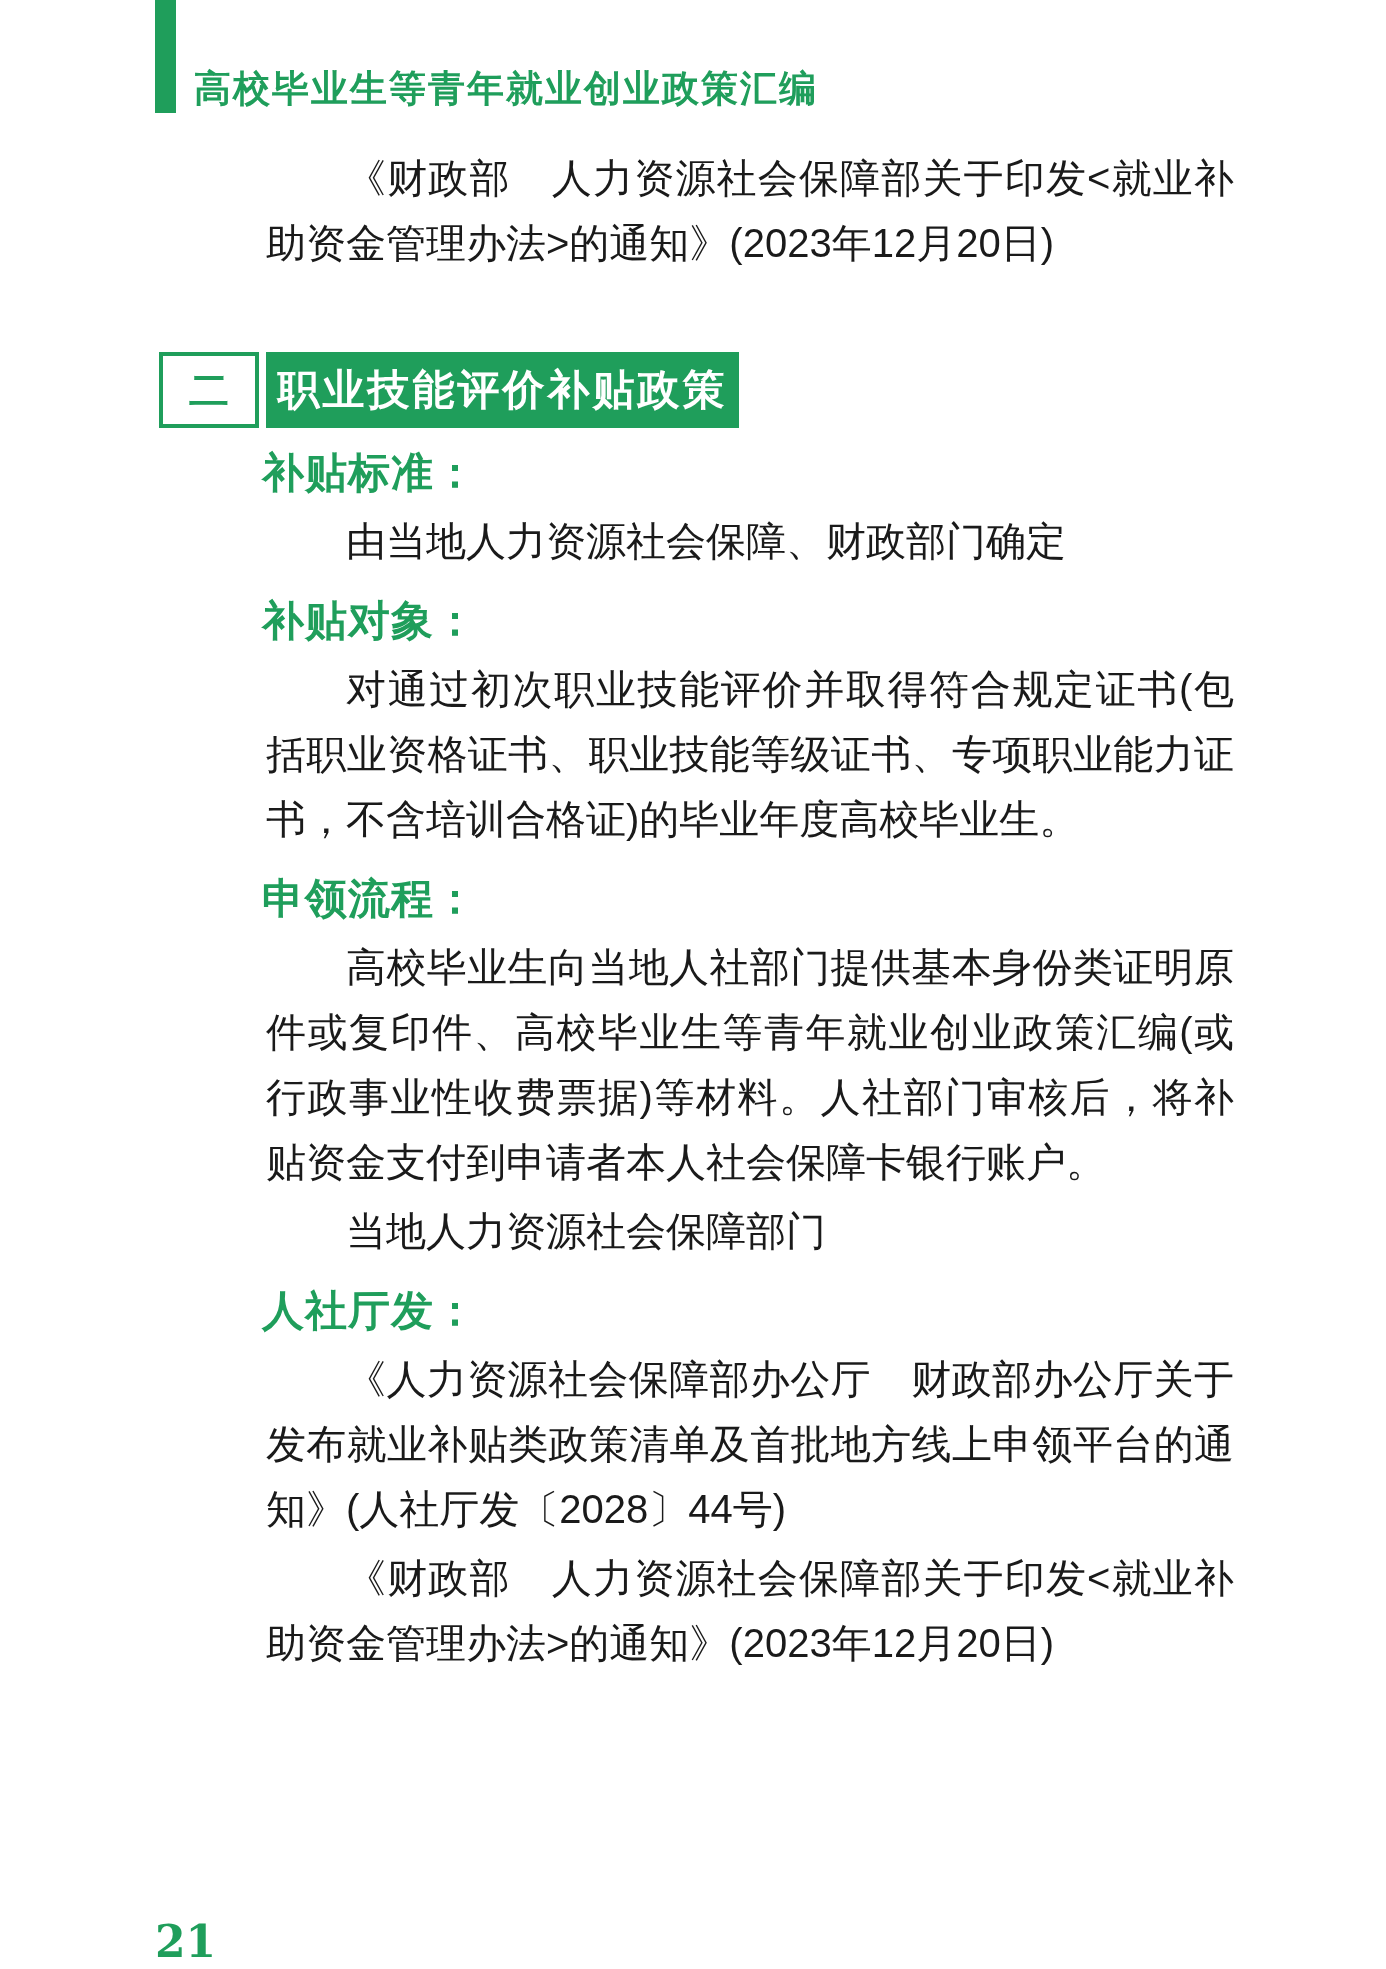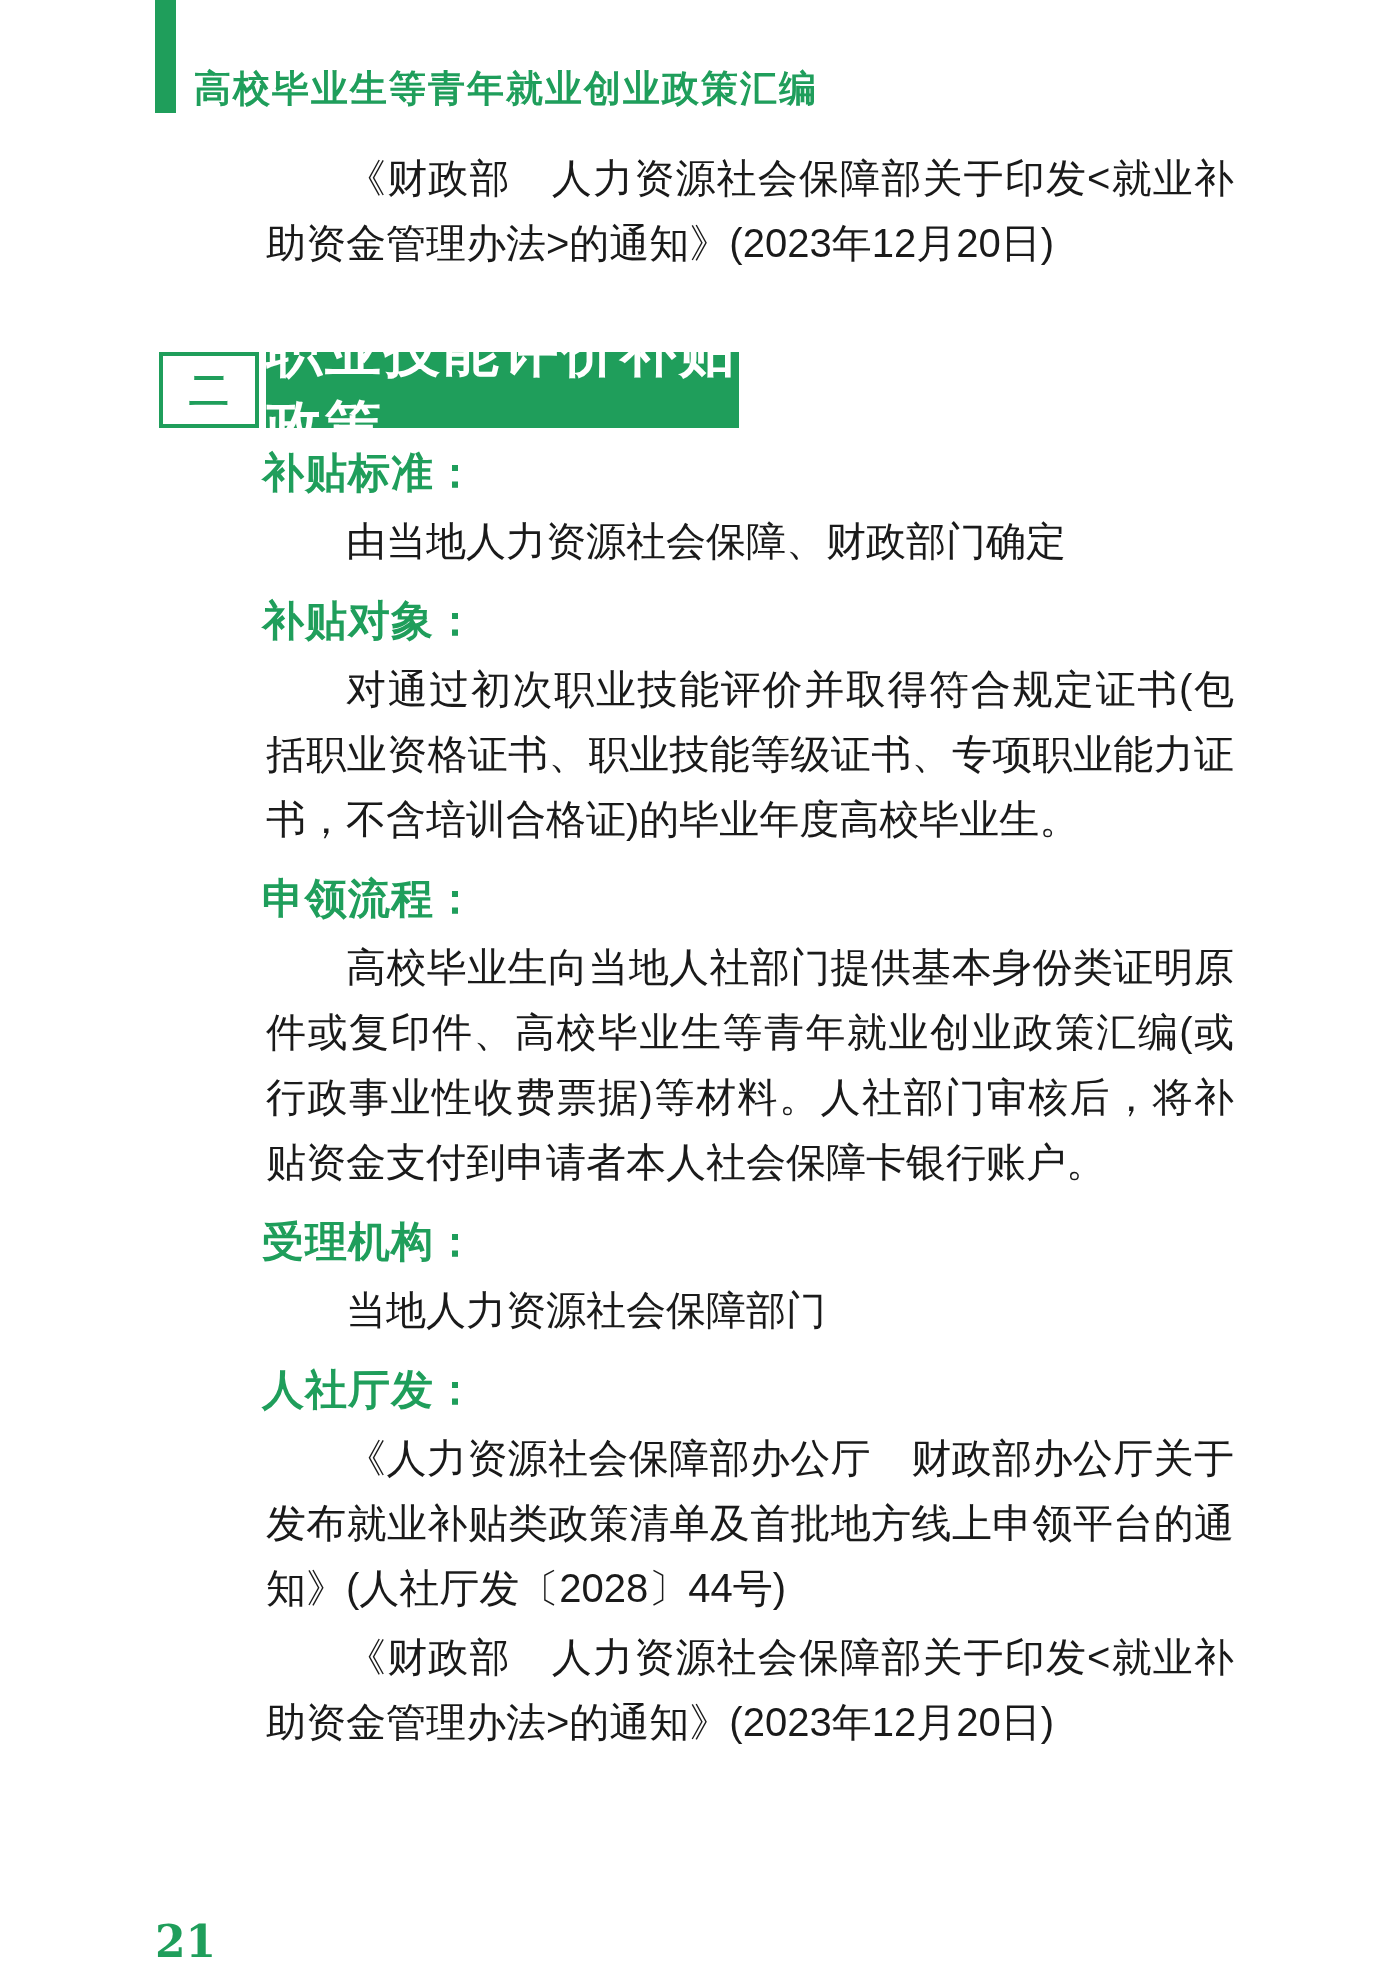--- a/index.html
+++ b/index.html
@@ -68,21 +68,21 @@
     font-weight: bold;
     display: flex;
     align-items: center;
     justify-content: center;
   }
   .section-title {
     margin-left: 7px;
     width: 473px;
     background: var(--green, #1f9e5b);
     color: #ffffff;
-    font-size: 56px;
+    font-size: 42px;
     font-weight: bold;
     letter-spacing: 3px;
     display: flex;
     align-items: center;
     justify-content: center;
   }
 
   .blocks {
     position: absolute;
     left: 262px;
@@ -136,21 +136,20 @@
     <h3 class="block-heading">补贴对象：</h3>
     <p class="body-text">对通过初次职业技能评价并取得符合规定证书(包括职业资格证书、职业技能等级证书、专项职业能力证书，不含培训合格证)的毕业年度高校毕业生。</p>
   </div>
 
   <div class="block">
     <h3 class="block-heading">申领流程：</h3>
     <p class="body-text">高校毕业生向当地人社部门提供基本身份类证明原件或复印件、高校毕业生等青年就业创业政策汇编(或行政事业性收费票据)等材料。人社部门审核后，将补贴资金支付到申请者本人社会保障卡银行账户。</p>
   </div>
 
   <div class="block">
-    <h3 class="block-heading">受理机构：</h3>
     <p class="body-text">当地人力资源社会保障部门</p>
   </div>
 
   <div class="block">
     <h3 class="block-heading">人社厅发：</h3>
     <p class="body-text">《人力资源社会保障部办公厅　财政部办公厅关于发布就业补贴类政策清单及首批地方线上申领平台的通知》(人社厅发〔2028〕44号)</p>
     <p class="body-text">《财政部　人力资源社会保障部关于印发&lt;就业补助资金管理办法&gt;的通知》(2023年12月20日)</p>
   </div>
 
 </div>

